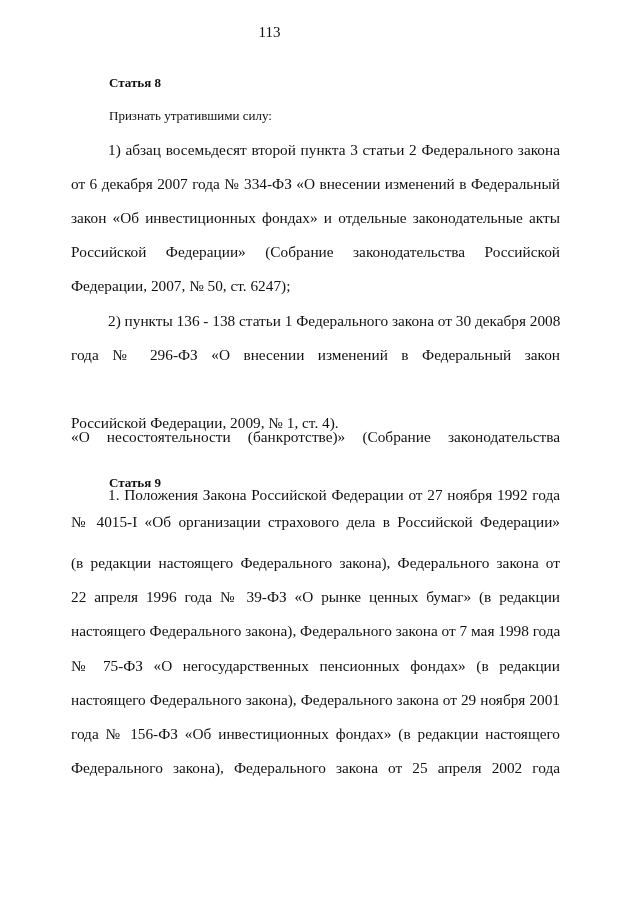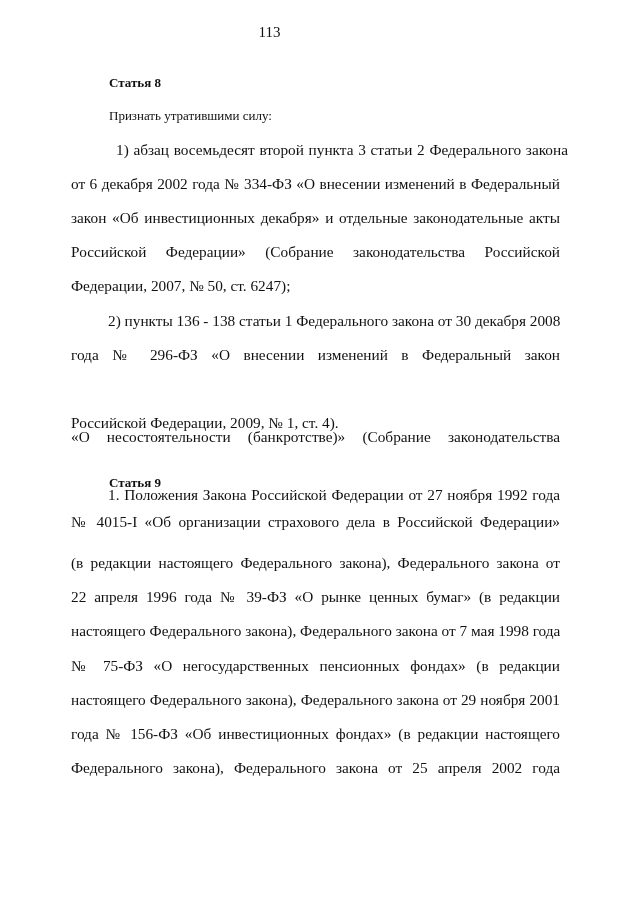--- a/index.html
+++ b/index.html
@@ -53,23 +53,23 @@
 </head>
 <body>
 
 <div>
 
   <div class="page-number">113</div>
 
   <div class="heading" style="top:73px;">Статья 8</div>
   <div class="heading" style="top:106px; font-weight:normal;">Признать утратившими силу:</div>
 
-  <div class="line indent" style="top:140px;margin-left:8px;">1) абзац восемьдесят второй пункта 3 статьи 2 Федерального закона</div>
-  <div class="line" style="top:174px;">от 6 декабря 2002 года № 334-ФЗ «О внесении изменений в Федеральный</div>
-  <div class="line" style="top:208px;">закон «Об инвестиционных декабря» и отдельные законодательные акты</div>
+  <div class="line indent" style="top:140px;">1) абзац восемьдесят второй пункта 3 статьи 2 Федерального закона</div>
+  <div class="line" style="top:174px;">от 6 декабря 2007 года № 334-ФЗ «О внесении изменений в Федеральный</div>
+  <div class="line" style="top:208px;">закон «Об инвестиционных фондах» и отдельные законодательные акты</div>
   <div class="line" style="top:242px;">Российской Федерации» (Собрание законодательства Российской</div>
   <div class="line last" style="top:276px;">Федерации, 2007, № 50, ст. 6247);</div>
 
   <div class="line indent" style="top:311px;">2) пункты 136 - 138 статьи 1 Федерального закона от 30 декабря 2008</div>
   <div class="line" style="top:345px;">года № 296-ФЗ «О внесении изменений в Федеральный закон</div>
   <div class="line" style="top:379px;margin-top:48px;">«О несостоятельности (банкротстве)» (Собрание законодательства</div>
   <div class="line last" style="top:413px;">Российской Федерации, 2009, № 1, ст. 4).</div>
 
   <div class="heading" style="top:450px;margin-top:23px;">Статья 9</div>
 

